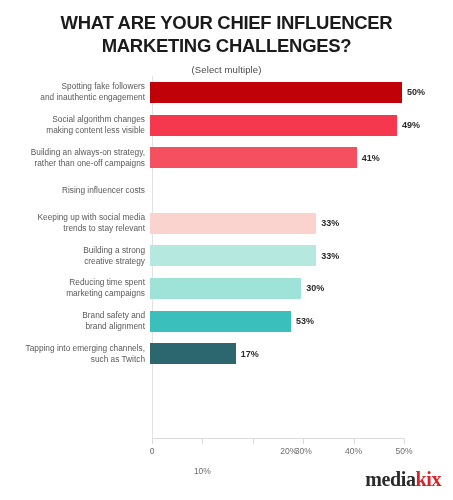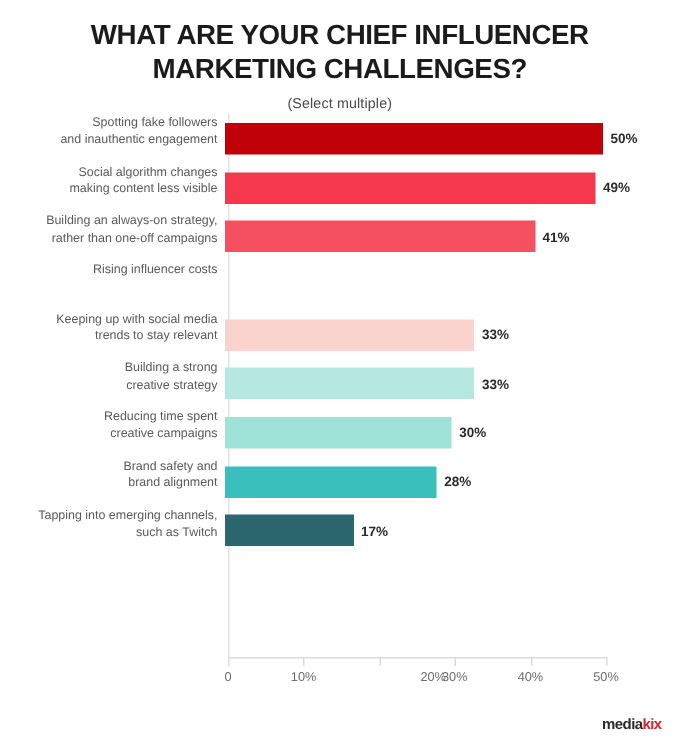--- a/index.html
+++ b/index.html
@@ -60,21 +60,21 @@
     position: absolute;
     left: 0;
     top: 0;
     width: 453px;
   }
 
   .row {
     position: relative;
     height: 32.7px;
     display: flex;
-    align-items: flex-start;
+    align-items: center;
   }
 
   .cat-label {
     width: 150px;
     padding-right: 5px;
     box-sizing: border-box;
     text-align: right;
     font-size: 8.3px;
     line-height: 1.35;
     color: #5a5a5a;
@@ -142,25 +142,26 @@
     color: #6c6c6c;
     transform: translateX(-50%);
     white-space: nowrap;
   }
 
   
   .logo {
     position: absolute;
     right: 12px;
     bottom: 11px;
-    font-size: 10px;
+    font-size: 20px;
     font-weight: bold;
     letter-spacing: -0.4px;
     line-height: 1;
     user-select: none;
+    font-family: Liberation Serif, serif;
   }
   .logo .logo-media { color: #2b2b2b; }
   .logo .logo-kix { color: #d8232a; }
 </style>
 </head>
 <body>
 
 <div class="infographic">
 
   <div class="title-block">
@@ -210,46 +211,46 @@
         <div class="row">
           <div class="cat-label">Building a strong
 creative strategy</div>
           <div class="bar-area">
             <div class="bar" style="width: 166.32px; background: rgb(181, 233, 223);"></div>
             <span class="bar-value">33%</span>
           </div>
         </div>
         <div class="row">
           <div class="cat-label">Reducing time spent
-creative campaigns</div>
+marketing campaigns</div>
           <div class="bar-area">
             <div class="bar" style="width: 151.2px; background: rgb(159, 227, 216);"></div>
             <span class="bar-value">30%</span>
           </div>
         </div>
         <div class="row">
           <div class="cat-label">Brand safety and
 brand alignment</div>
           <div class="bar-area">
             <div class="bar" style="width: 141.12px; background: rgb(59, 191, 189);"></div>
-            <span class="bar-value">28%</span>
+            <span class="bar-value">53%</span>
           </div>
         </div>
         <div class="row">
           <div class="cat-label">Tapping into emerging channels,
 such as Twitch</div>
           <div class="bar-area">
             <div class="bar" style="width: 85.68px; background: rgb(44, 102, 110);"></div>
             <span class="bar-value">17%</span>
           </div>
         </div>
       </div>
     <div class="tick-labels">
         <div class="tick-label" style="left: 152px;">0</div>
-        <div class="tick-label" style="left: 202.4px;">10%</div>
+        <div class="tick-label" style="left: 202.4px; margin-top: 20px;">10%</div>
         <div class="tick-label" style="left: 252.8px; margin-left: 36px;">20%</div>
         <div class="tick-label" style="left: 303.2px;">30%</div>
         <div class="tick-label" style="left: 353.6px;">40%</div>
         <div class="tick-label" style="left: 404px;">50%</div>
       </div>
   <div class="tick" style="left: 152px;"></div>
       <div class="tick" style="left: 202.4px;"></div>
       <div class="tick" style="left: 252.8px;"></div>
       <div class="tick" style="left: 303.2px;"></div>
       <div class="tick" style="left: 353.6px;"></div>

